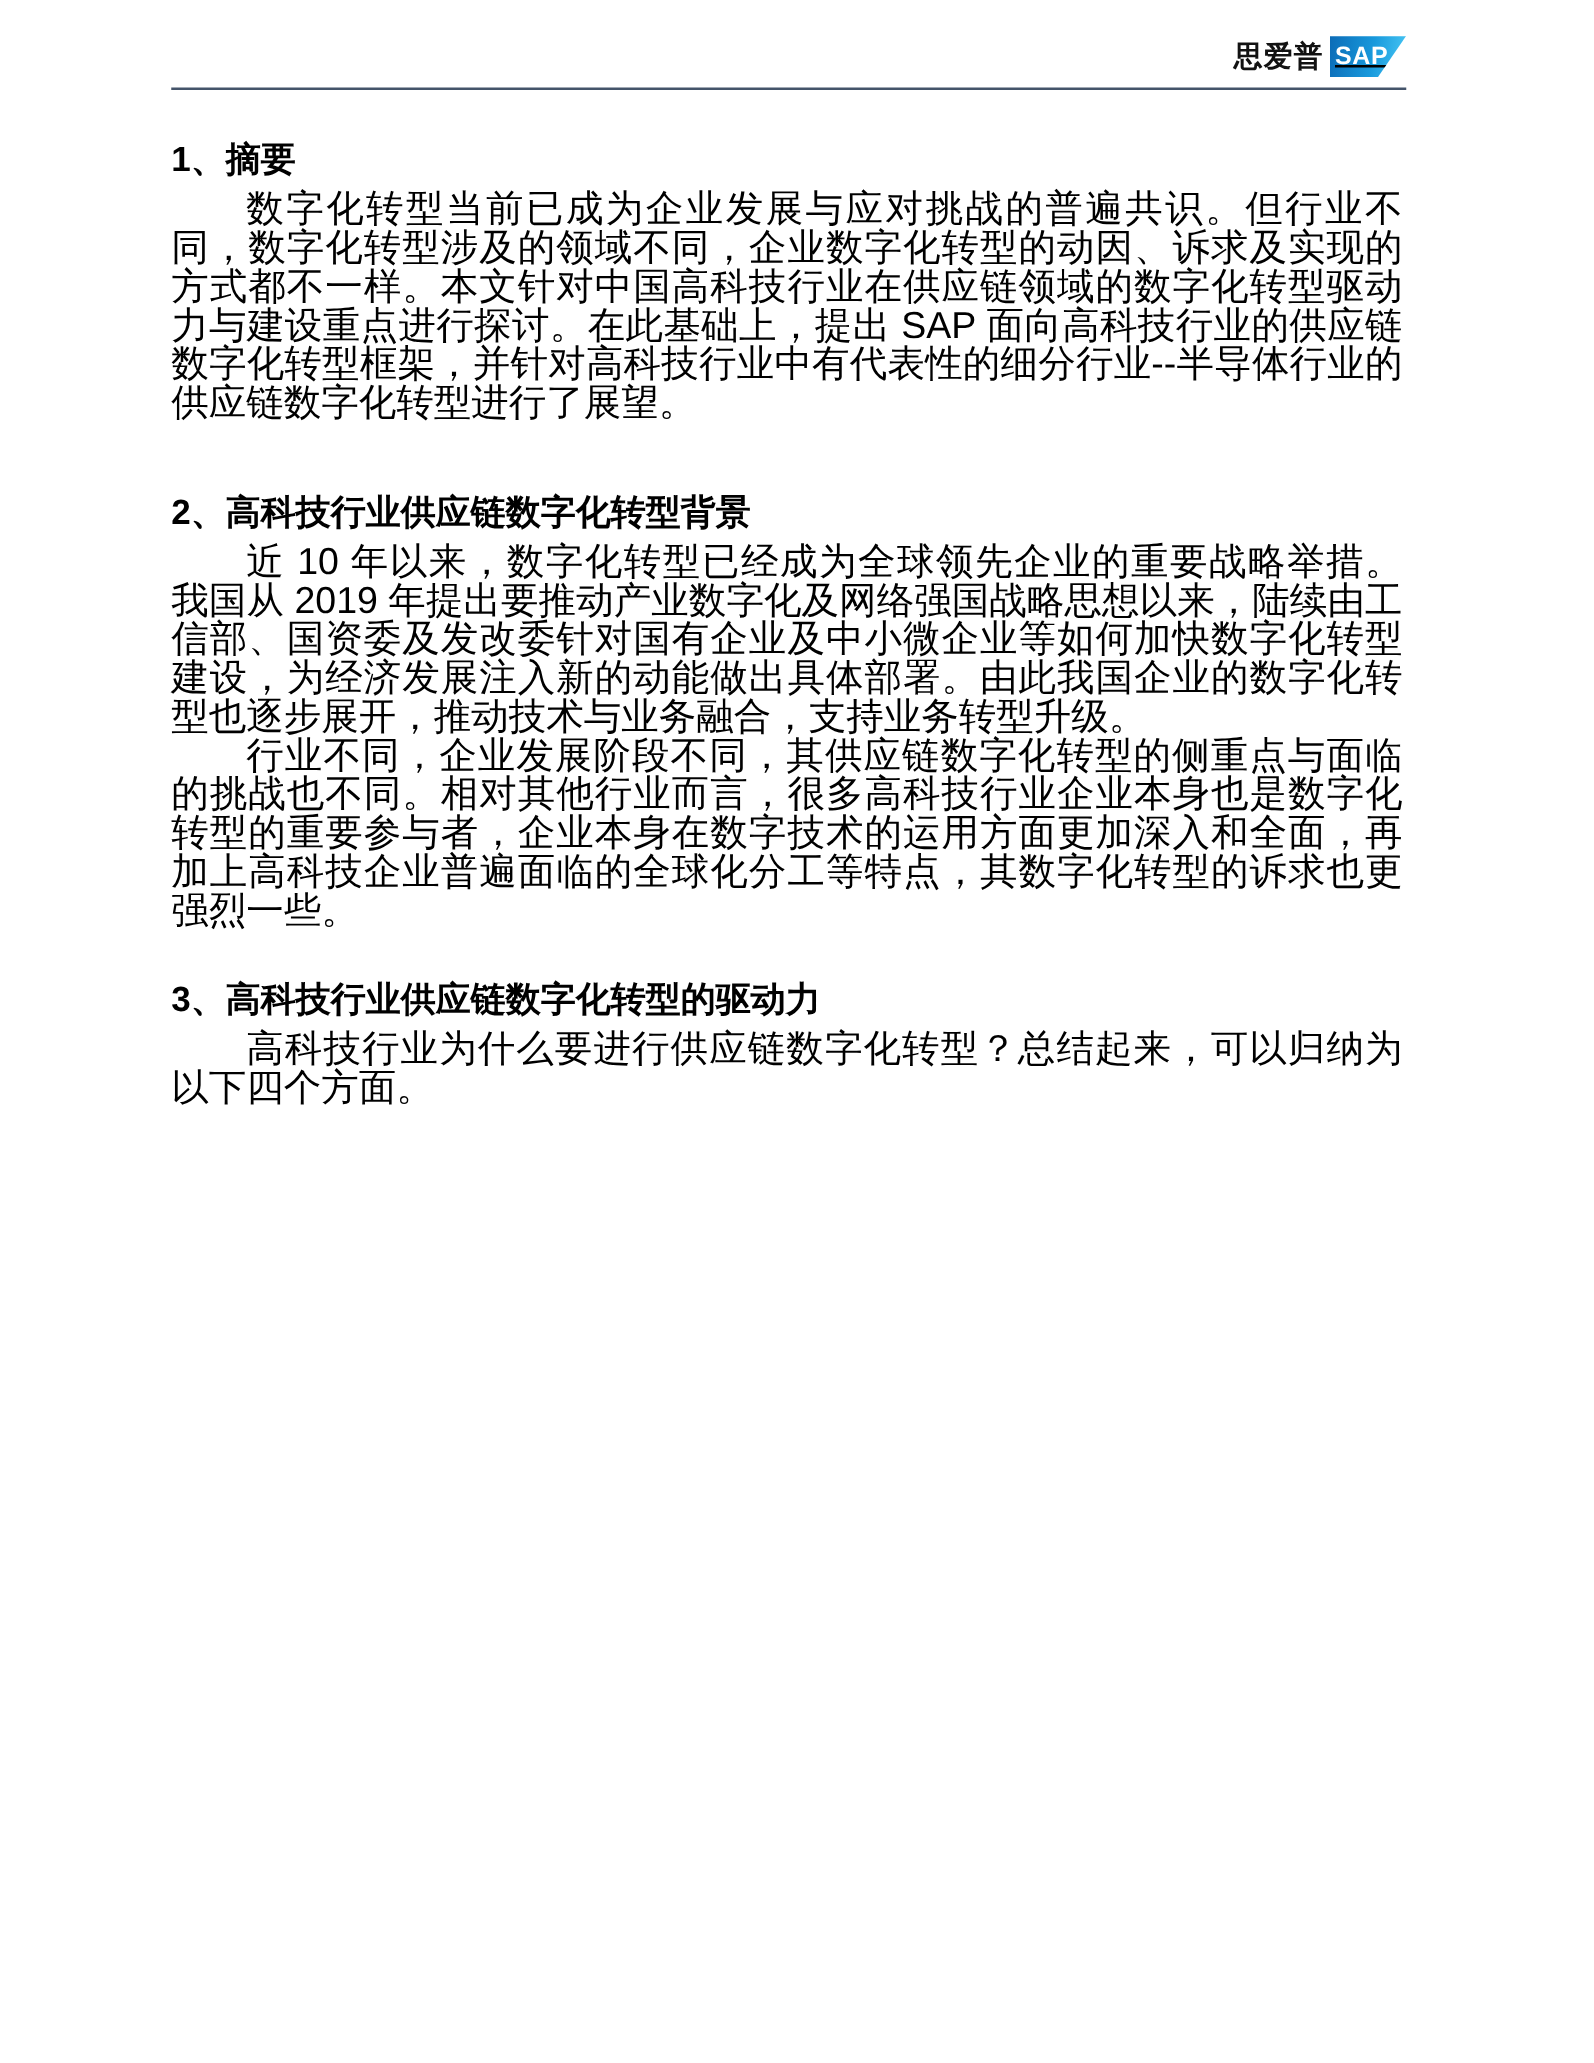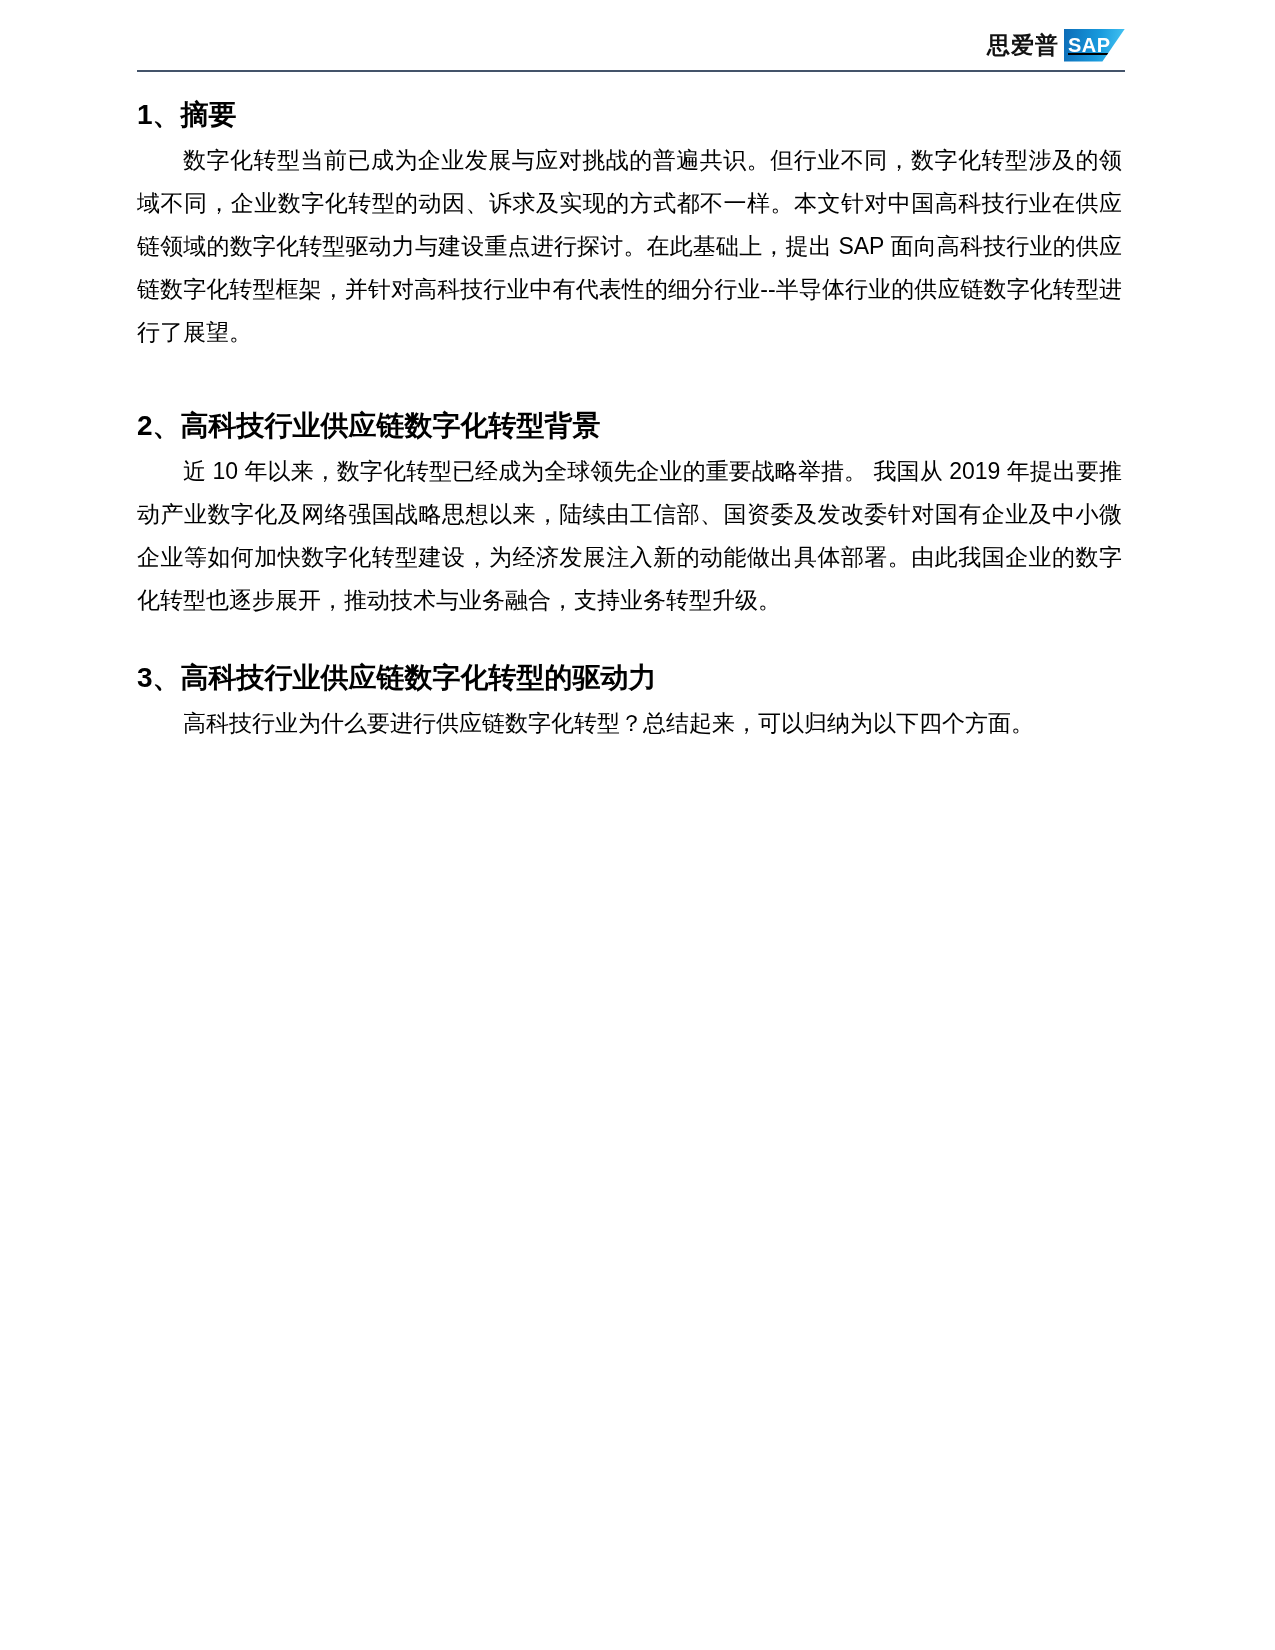--- a/index.html
+++ b/index.html
@@ -37,26 +37,26 @@
     line-height:33px; padding-left:4px; letter-spacing:0.5px;
   }
 
   
   .content {
     position:absolute; left:137px; top:72px; width:985px;
   }
   .h-main {
     font-size:28px; font-weight:700; line-height:36px; margin:0; color:#000;
   }
-  .h-s1 { margin-top:25px; }
+  .h-s1 { margin-top:38px; }
   .h-s2 { margin-top:54px; }
   .h-s3 { margin-top:38px; }
   .h-s4 { margin-top:50px; }
   .para {
-    font-size:23px; line-height:43px; margin:0;
+    font-size:30px; line-height:31px; margin:0;
     text-align:justify; text-indent:2em; color:#000;
   }
   .h-main + .para { margin-top:6px; }
   .indent-lg { text-indent:2.9em; }
 
   
   .footer-rule {
     position:absolute; left:137px; top:1553px; width:988px;
     border-top:2px solid #a6a6a6;
   }
@@ -77,20 +77,21 @@
     </span>
   </div>
 
   <div class="content">
 
     <h2 class="h-main h-s1">1、摘要</h2>
     <p class="para">数字化转型当前已成为企业发展与应对挑战的普遍共识。但行业不同，数字化转型涉及的领域不同，企业数字化转型的动因、诉求及实现的方式都不一样。本文针对中国高科技行业在供应链领域的数字化转型驱动力与建设重点进行探讨。在此基础上，提出 SAP 面向高科技行业的供应链数字化转型框架，并针对高科技行业中有代表性的细分行业--半导体行业的供应链数字化转型进行了展望。</p>
 
     <h2 class="h-main h-s2">2、高科技行业供应链数字化转型背景</h2>
     <p class="para">近 10 年以来，数字化转型已经成为全球领先企业的重要战略举措。 我国从 2019 年提出要推动产业数字化及网络强国战略思想以来，陆续由工信部、国资委及发改委针对国有企业及中小微企业等如何加快数字化转型建设，为经济发展注入新的动能做出具体部署。由此我国企业的数字化转型也逐步展开，推动技术与业务融合，支持业务转型升级。</p>
+    <p class="para">行业不同，企业发展阶段不同，其供应链数字化转型的侧重点与面临的挑战也不同。相对其他行业而言，很多高科技行业企业本身也是数字化转型的重要参与者，企业本身在数字技术的运用方面更加深入和全面，再加上高科技企业普遍面临的全球化分工等特点，其数字化转型的诉求也更强烈一些。</p>
 
     <h2 class="h-main h-s3">3、高科技行业供应链数字化转型的驱动力</h2>
     <p class="para">高科技行业为什么要进行供应链数字化转型？总结起来，可以归纳为以下四个方面。</p>
 
 
   </div>
 
   <div class="footer-rule"></div>
   <div class="page-number">1</div>
 

